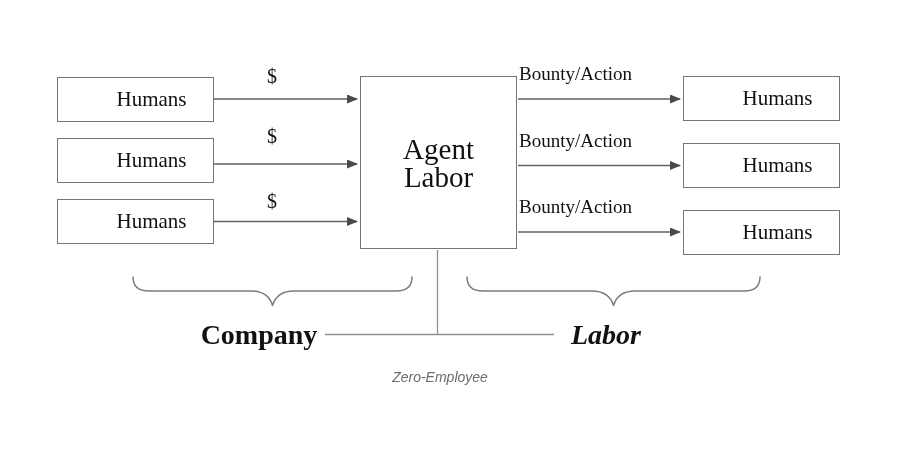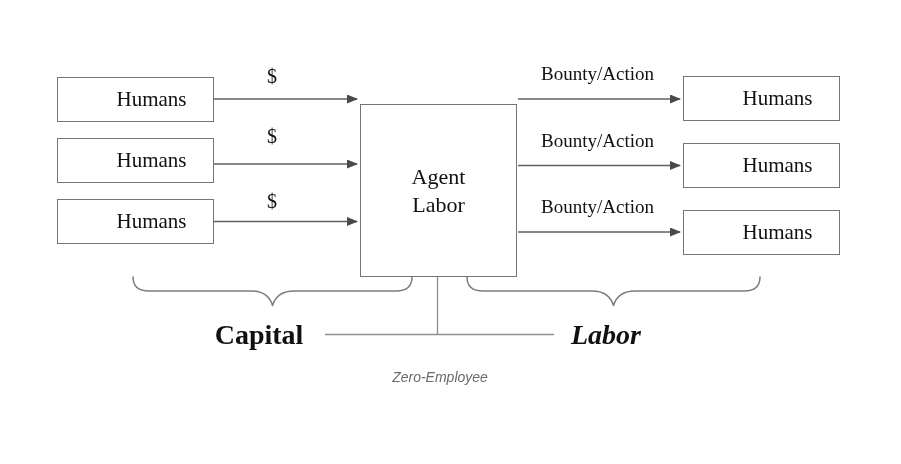--- a/index.html
+++ b/index.html
@@ -57,37 +57,36 @@
     height: 45px;
     font-size: 21px;
     padding-left: 32px;
   }
   .agent-box {
     left: 360px;
     top: 76px;
     width: 157px;
     height: 173px;
     flex-direction: column;
-    font-size: 22px;
+    font-size: 29px;
     line-height: 28px;
-    margin-top: 28px;
   }
   .lbl {
     position: absolute;
     white-space: nowrap;
   }
   .dollar {
     left: 252px;
     width: 40px;
     text-align: center;
     font-size: 20px;
     line-height: 20px;
   }
   .bounty {
-    left: 541px;
+    left: 519px;
     font-size: 19px;
     line-height: 20px;
   }
   .group-label {
     width: 160px;
     text-align: center;
     font-size: 28px;
     line-height: 29px;
     font-weight: bold;
     top: 320px;
@@ -158,20 +157,20 @@
   </div>
 
   <div class="lbl dollar" style="top:66px;">$</div>
   <div class="lbl dollar" style="top:126px;">$</div>
   <div class="lbl dollar" style="top:191px;">$</div>
 
   <div class="lbl bounty" style="top:64px;">Bounty/Action</div>
   <div class="lbl bounty" style="top:131px;">Bounty/Action</div>
   <div class="lbl bounty" style="top:197px;">Bounty/Action</div>
 
-  <div class="lbl group-label" style="left:179px;">Capital</div>
+  <div class="lbl group-label" style="left:179px;">Company</div>
   <div class="lbl group-label" style="left:526px;font-style:italic;">Labor</div>
 
   <div class="caption">
     <div>Zero-Employee</div>
   </div>
 
 </div>
 
 </body></html>

